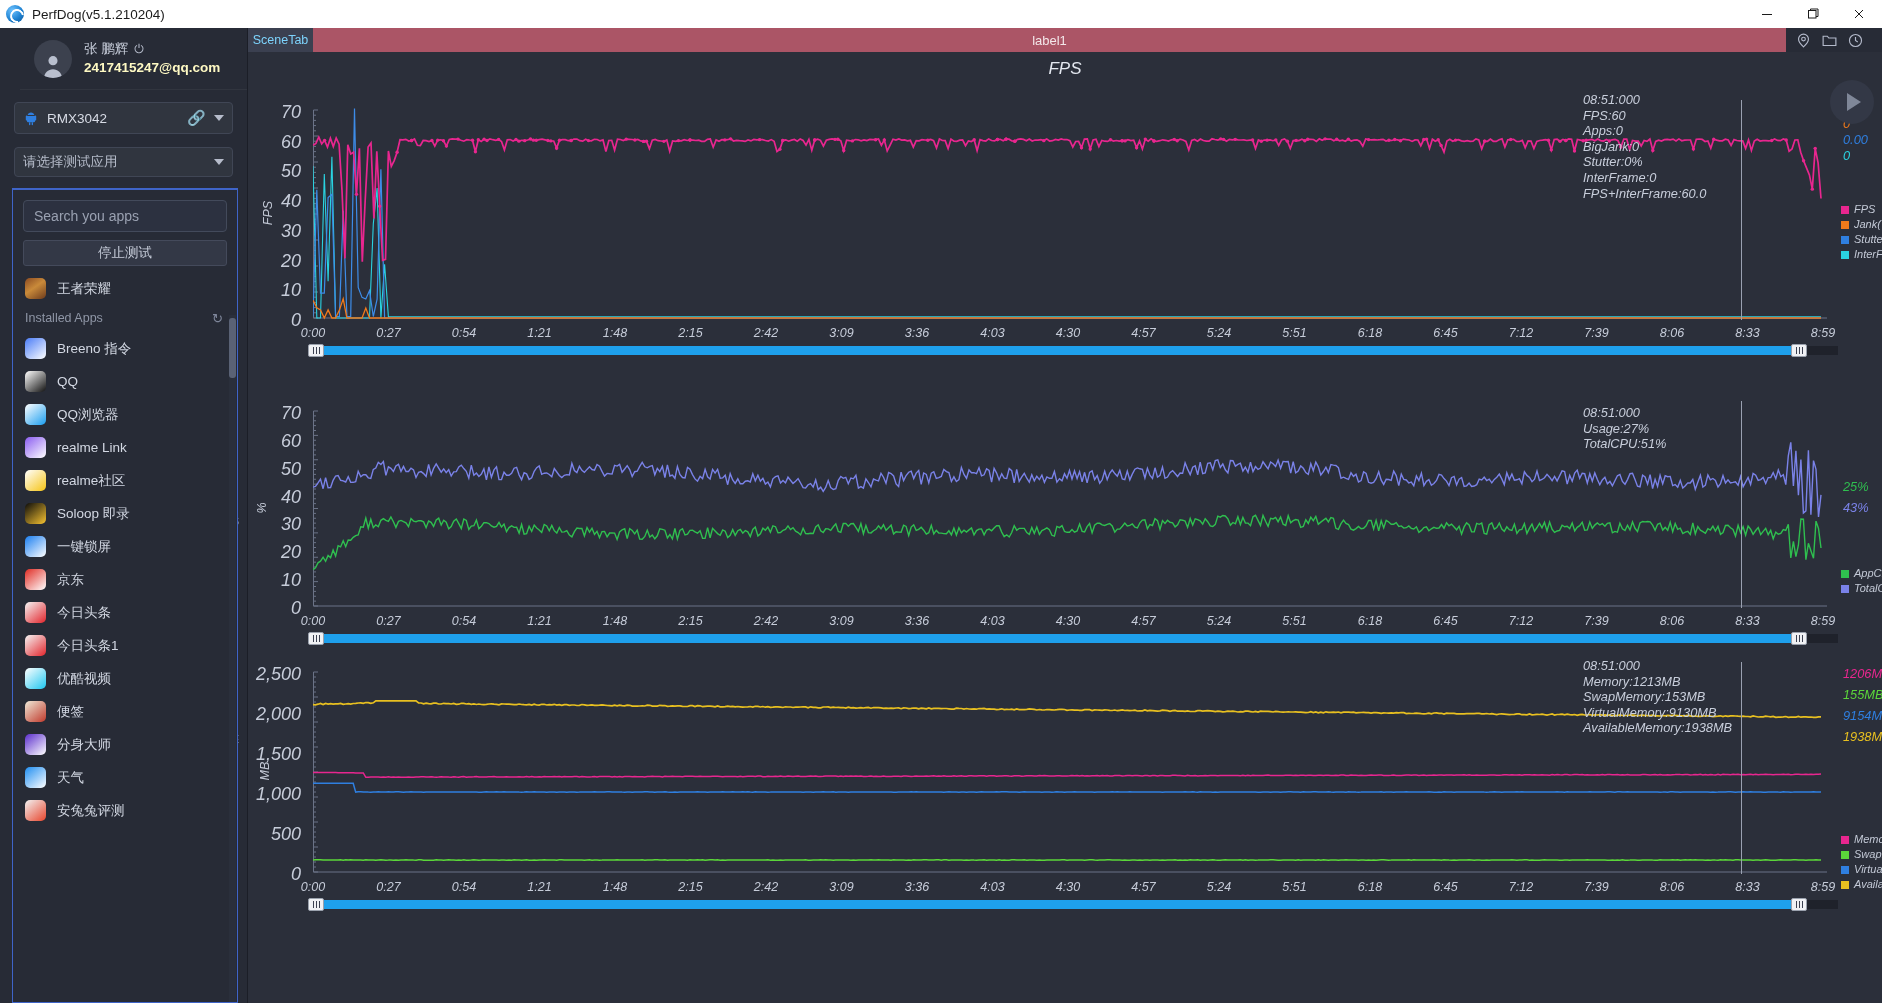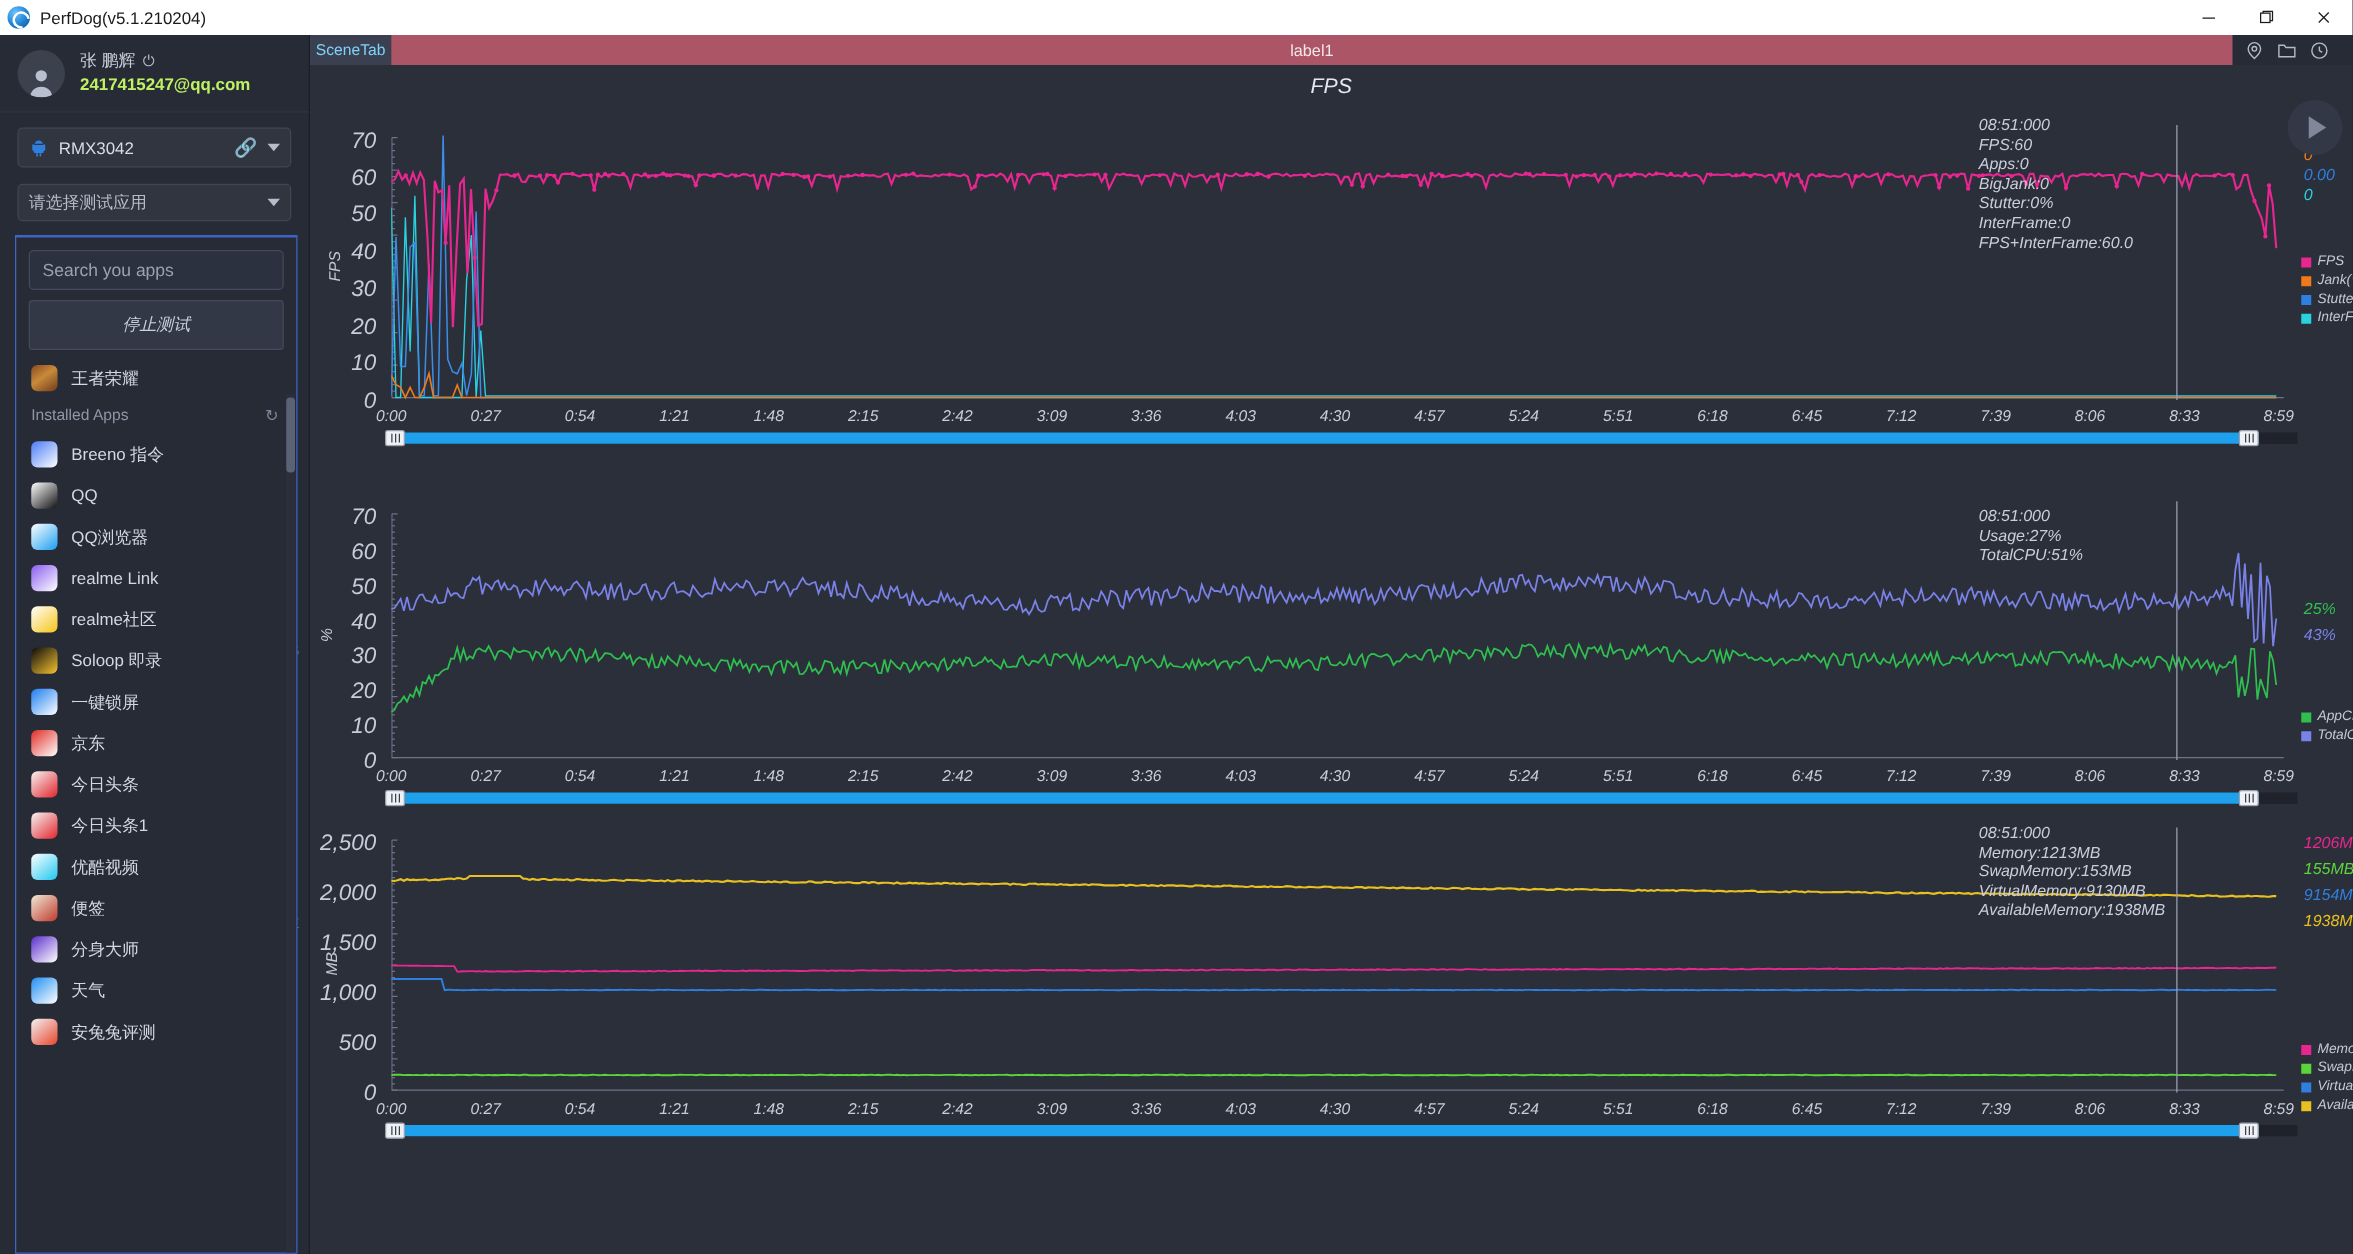--- a/index.html
+++ b/index.html
@@ -34,29 +34,30 @@
   }
   .winbtn svg { display: block; }
   
   #sidebar {
     position: absolute; left: 0; top: 28px; width: 248px; height: 975px;
     background: #272b36; border-right: 1px solid #1b1e27;
   }
   #account {
     height: 62px; display: flex; align-items: center; padding: 0 14px;
     border-bottom: 1px solid #31353f;
+    margin-left: 20px;
   }
   #avatar {
     width: 38px; height: 38px; border-radius: 50%; background: #3c414e;
     display: flex; align-items: flex-end; justify-content: center; overflow: hidden; flex: none;
   }
   #avatar svg { width: 26px; height: 26px; fill: #b9bfce; }
   .acct-text { margin-left: 12px; line-height: 1.35; }
   .acct-name { font-size: 13.5px; color: #c9cfdc; display: flex; align-items: center; gap: 6px;}
-  .acct-mail { font-size: 13.5px; color: #bef264; font-weight: bold; }
+  .acct-mail { font-size: 13.5px; color: #fef9c3; font-weight: bold; }
   .power-ic { font-size: 12px; color: #b6bccb; }
   #device-row {
     margin: 12px 14px 0; height: 32px; background: #30353f; border: 1px solid #404655;
     border-radius: 4px; display: flex; align-items: center; padding: 0 8px; gap: 8px;
   }
   .android-ic { width: 16px; height: 16px; flex: none; }
   #device-name { font-size: 13.5px; color: #d8dce6; flex: 1; }
   .link-ic { color: #2f7fe0; font-size: 15px; }
   .caret { width: 0; height: 0; border-left: 5px solid transparent; border-right: 5px solid transparent;
            border-top: 6px solid #b6bccb; }
@@ -74,23 +75,23 @@
   #search-box {
     margin: 10px 10px 0; height: 32px; background: #2c3140; border: 1px solid #434a5b;
     border-radius: 4px; display: flex; align-items: center; padding: 0 10px;
   }
   #search-box input {
     background: transparent; border: none; outline: none; width: 100%;
     color: #d6dae4; font-size: 14px; font-family: inherit;
   }
   #search-box input::placeholder { color: #9aa1b1; }
   #stop-test {
-    margin: 8px 10px 0; height: 40px; background: #333846; border: 1px solid #444a5b;
+    margin: 8px 10px 0; height: 26px; background: #333846; border: 1px solid #444a5b;
     border-radius: 3px; display: flex; align-items: center; justify-content: center;
-    color: #c9cfdc; font-size: 13.5px; cursor: pointer; font-style: italic;
+    color: #c9cfdc; font-size: 13.5px; cursor: pointer;
   }
   .app-list { margin-top: 6px; }
   .app-item { height: 33px; display: flex; align-items: center; padding: 0 0 0 12px; gap: 11px; cursor: pointer; }
   .app-ico { width: 21px; height: 21px; border-radius: 5px; flex: none; position: relative;
              font-size: 8px; color:#fff; display:flex; align-items:center; justify-content:center;
              font-weight:bold; overflow:hidden; }
   .app-label { font-size: 13.5px; color: #d3d8e3; white-space: nowrap; }
   .section-head { font-size: 12.5px; color: #8f96a6; padding: 6px 0 6px 12px; display:flex; align-items:flex-start; }
   .refresh-ic { margin-left: auto; margin-right: 14px; color: #7e869a; font-size: 13px; }
   

